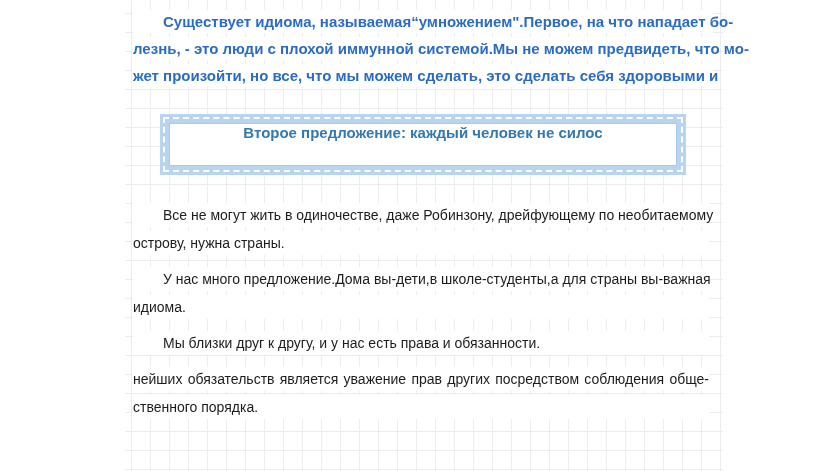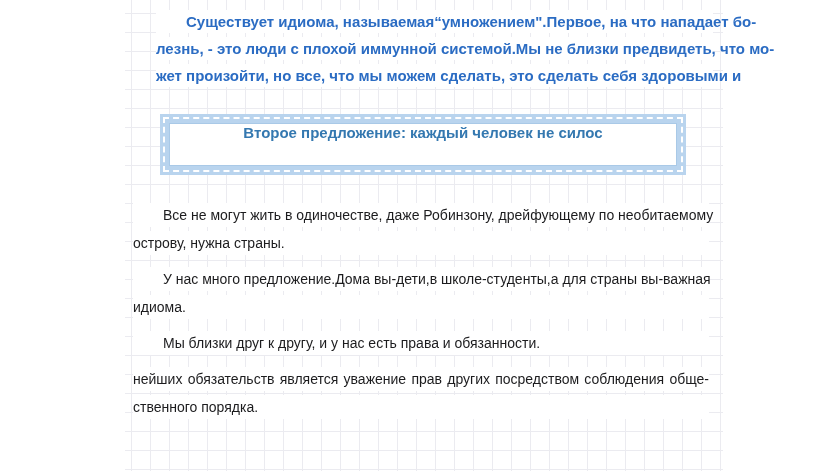--- a/index.html
+++ b/index.html
@@ -35,21 +35,21 @@
     overflow: visible;
   }
   .jl {                            
     text-align: justify;
     text-align-last: justify;
     white-space: nowrap;
   }
   .first { text-indent: 30px; }    
 
   
-  .intro { padding-top: 8px; padding-left: 23px; }
+  .intro { padding-top: 8px; }
   .intro .line {
     height: 27px;
     line-height: 27px;
     font-size: 15px;
     font-weight: bold;
     color: #2b6cc3;
     background: linear-gradient(to bottom, rgba(255,255,255,0) 0 2px, #ffffff 2px 25px, rgba(255,255,255,0) 25px 27px);
   }
 
   
@@ -97,21 +97,21 @@
 </style>
 </head>
 <body>
 
 <div class="canvas">
   <div class="page">
     <div class="content">
 
       <div class="intro">
         <div class="line jl first">Существует идиома, называемая“умножением".Первое, на что нападает бо-</div>
-        <div class="line jl">лезнь, - это люди с плохой иммунной системой.Мы не близки предвидеть, что мо-</div>
+        <div class="line jl">лезнь, - это люди с плохой иммунной системой.Мы не можем предвидеть, что мо-</div>
         <div class="line jl">жет произойти, но все, что мы можем сделать, это сделать себя здоровыми и</div>
       </div>
 
       <div class="heading-box">
         <div class="heading-inner">
           <span class="heading-text">Второе предложение: каждый человек не силос</span>
         </div>
       </div>
 
       <div class="body-text">

